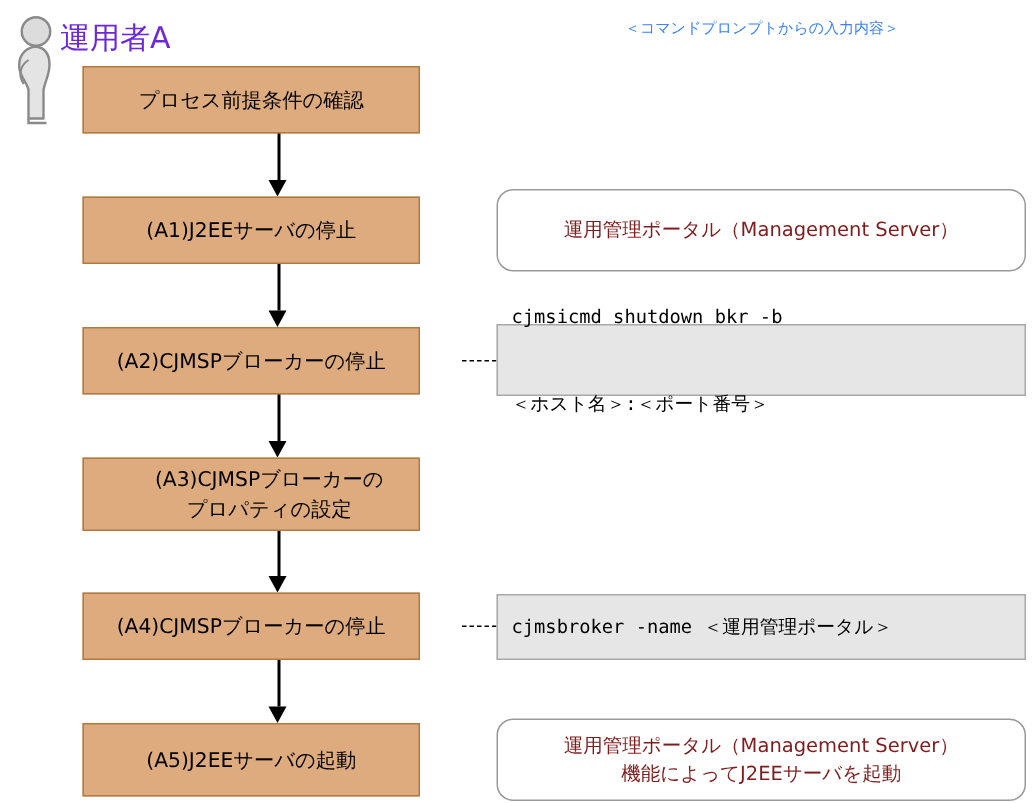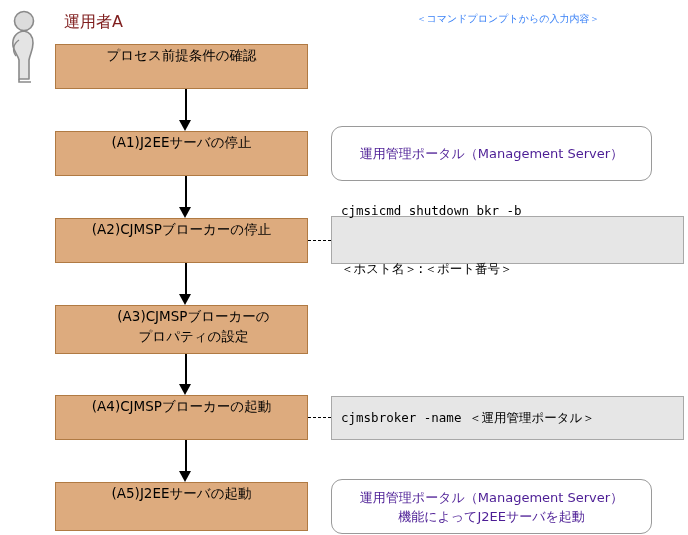--- a/index.html
+++ b/index.html
@@ -22,69 +22,68 @@
     position: absolute;
     left: 4px;
     top: 10px;
     width: 46px;
     height: 76px;
   }
   .actor-label {
     position: absolute;
     left: 40px;
     top: 12px;
-    font-size: 16px;
-    color: #7f1d1d;
+    font-size: 20px;
+    color: #6d28d9;
     white-space: nowrap;
     letter-spacing: 0px;
-    margin-left: 24px;
   }
   
   .col-header {
     position: absolute;
     left: 330px;
     top: 12px;
     width: 356px;
     text-align: center;
     font-size: 10px;
     color: #3b82f6;
     white-space: nowrap;
   }
   
   .proc-box {
     position: absolute;
     left: 55px;
-    width: 253px;
+    width: 225px;
     background: #ddab7e;
     border: 1px solid #b07a43;
     box-sizing: border-box;
     display: flex;
-    align-items: flex-start;
+    align-items: center;
     justify-content: center;
     text-align: center;
     font-size: 13.5px;
     line-height: 20px;
     color: #000;
   }
   
   .note-box {
     position: absolute;
     left: 331px;
-    width: 321px;
+    width: 353px;
     background: #ffffff;
     border: 1px solid #9a9a9a;
     border-radius: 11px;
     box-sizing: border-box;
     display: flex;
     align-items: center;
     justify-content: center;
     text-align: center;
     font-size: 13px;
     line-height: 19px;
-    color: #4c1d95;
+    color: #7f1d1d;
   }
   
   .cmd-box {
     position: absolute;
     left: 331px;
     width: 353px;
     background: #e6e6e6;
     border: 1px solid #a8a8a8;
     box-sizing: border-box;
     display: flex;
@@ -192,21 +191,21 @@
       <div>プロパティの設定</div>
     </span>
   </div>
   <div class="flow-arrow" style="top:354px; height:41px;">
     <div class="shaft" style="height:30px;"></div>
     <div class="head"></div>
   </div>
 
   <div class="proc-box" style="top:395px; height:45px;">
     <span>
-      <span>(A4)CJMSPブローカーの起動</span>
+      <span>(A4)CJMSPブローカーの停止</span>
     </span>
   </div>
   <div class="dash-connector" style="top:417px;"></div>
   <div class="cmd-box" style="top:396px; height:44px;">
     <div class="cmd-line">cjmsbroker -name ＜運用管理ポータル＞</div>
   </div>
   <div class="flow-arrow" style="top:440px; height:42px;">
     <div class="shaft" style="height:31px;"></div>
     <div class="head"></div>
   </div>

